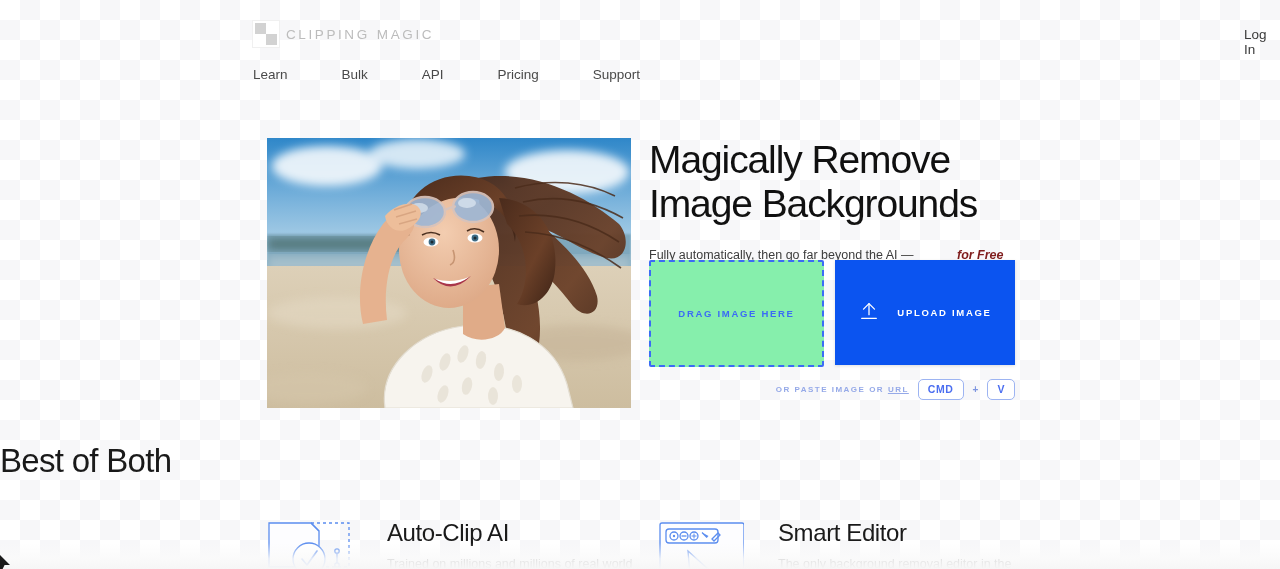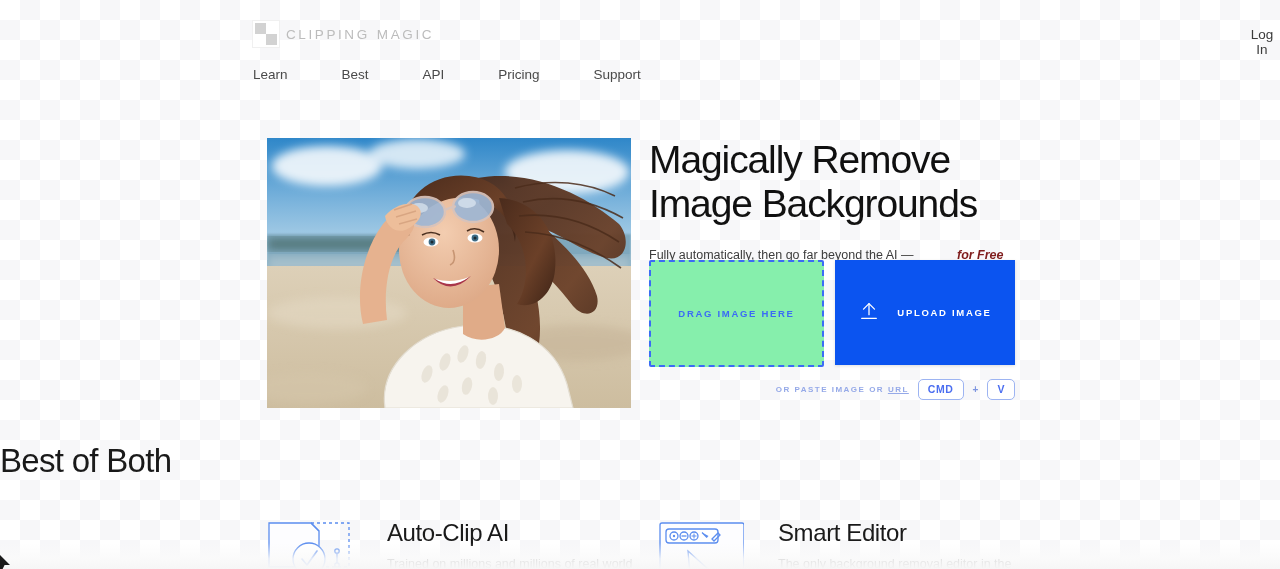--- a/index.html
+++ b/index.html
@@ -32,21 +32,21 @@
   .logo-txt{font-size:13.5px;font-weight:700;letter-spacing:2.6px;color:#1c1c1c;}
   .logo-txt span{color:#bcbcbc;font-weight:400;letter-spacing:2.6px;}
 
   .navrow{position:absolute;left:253px;top:66px;display:flex;gap:16px;}
   .navrow a{
     font-size:13.5px;color:#4a4a4a;text-decoration:none;
     padding:0 0;margin-right:38px;line-height:18px;
   }
   .navrow a:last-child{margin-right:0;}
 
-  .hdr-right{position:absolute;right:0;top:22px;width:400px;height:30px;text-align:center;}
+  .hdr-right{position:absolute;right:0;top:22px;width:400px;height:30px;}
   .login{position:absolute;left:364px;top:5px;font-size:13.5px;color:#3a3a3a;text-decoration:none;}
 
   
   .hero-photo{
     position:absolute;left:267px;top:138px;width:364px;height:270px;overflow:hidden;
     background:#8fb7d6;
   }
   .hero-photo svg{display:block;}
 
   .hero-right{position:absolute;left:649px;top:138px;width:366px;}
@@ -118,21 +118,21 @@
     <div class="logo-wrap">
       <div class="logo-mark">
         <i class="a"></i>
           <i class="b"></i>
       </div>
       <div class="logo-txt"><span>CLIPPING</span><span style="display:inline-block;width:7px"></span><span>MAGIC</span></div>
     </div>
 
     <nav class="navrow">
       <a href="#">Learn</a>
-      <a href="#">Best</a>
+      <a href="#">Bulk</a>
       <a href="#">API</a>
       <a href="#">Pricing</a>
       <a href="#">Support</a>
     </nav>
 
     <div class="hdr-right">
       <a class="login" href="#">Log In</a>
 
     </div>
   </div>

